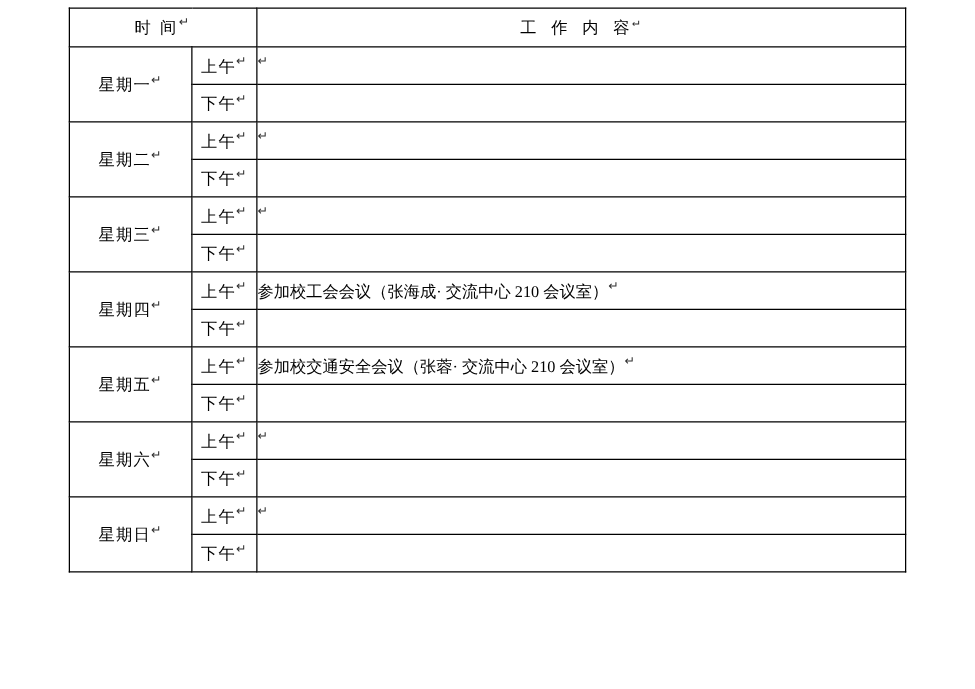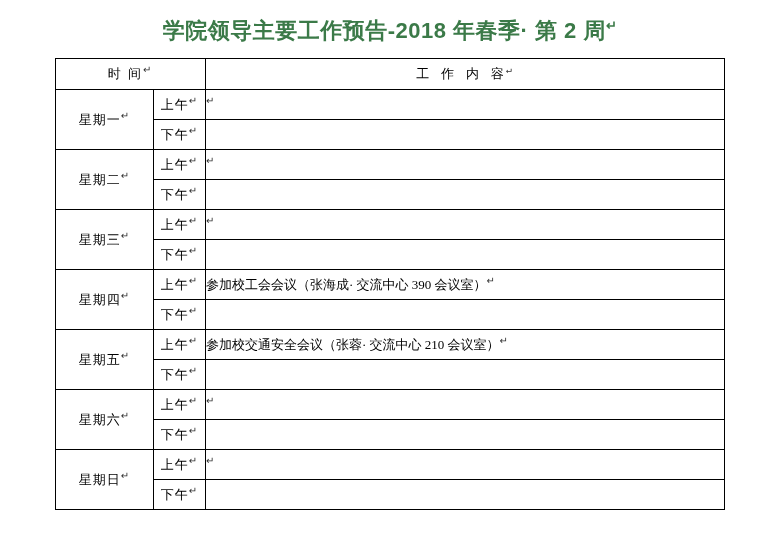--- a/index.html
+++ b/index.html
@@ -92,21 +92,20 @@
     color: #2f2f2f;
     font-size: 10px;
     vertical-align: super;
   }
 </style>
 </head>
 <body>
 
 <div class="page">
 
-  <div class="doc-title"><span>学院领导主要工作预告-2018 年春季· 第 2 周</span><span class="title-mark">↵</span></div>
 
   <table class="schedule">
     <colgroup>
       <col class="col-day">
       <col class="col-half">
       <col>
     </colgroup>
     <tbody>
       <tr>
         <td class="hdr-time" colspan="2"><span>时 间</span><span class="mark-dark">↵</span></td>
@@ -139,21 +138,21 @@
         <td class="content-cell"><span></span><span class="mark-dark">↵</span></td>
       </tr>
       <tr>
         <td class="half-cell"><span>下午</span><span class="mark-dark">↵</span></td>
         <td class="content-cell"><span></span></td>
       </tr>
 
       <tr>
         <td class="day-cell" rowspan="2"><span>星期四</span><span class="mark-dark">↵</span></td>
         <td class="half-cell"><span>上午</span><span class="mark-dark">↵</span></td>
-        <td class="content-cell"><span>参加校工会会议（张海成· 交流中心 390 会议室）</span><span class="mark-dark">↵</span></td>
+        <td class="content-cell"><span>参加校工会会议（张海成· 交流中心 210 会议室）</span><span class="mark-dark">↵</span></td>
       </tr>
       <tr>
         <td class="half-cell"><span>下午</span><span class="mark-dark">↵</span></td>
         <td class="content-cell"><span></span></td>
       </tr>
 
       <tr>
         <td class="day-cell" rowspan="2"><span>星期五</span><span class="mark-dark">↵</span></td>
         <td class="half-cell"><span>上午</span><span class="mark-dark">↵</span></td>
         <td class="content-cell"><span>参加校交通安全会议（张蓉· 交流中心 210 会议室）</span><span class="mark-dark">↵</span></td>

